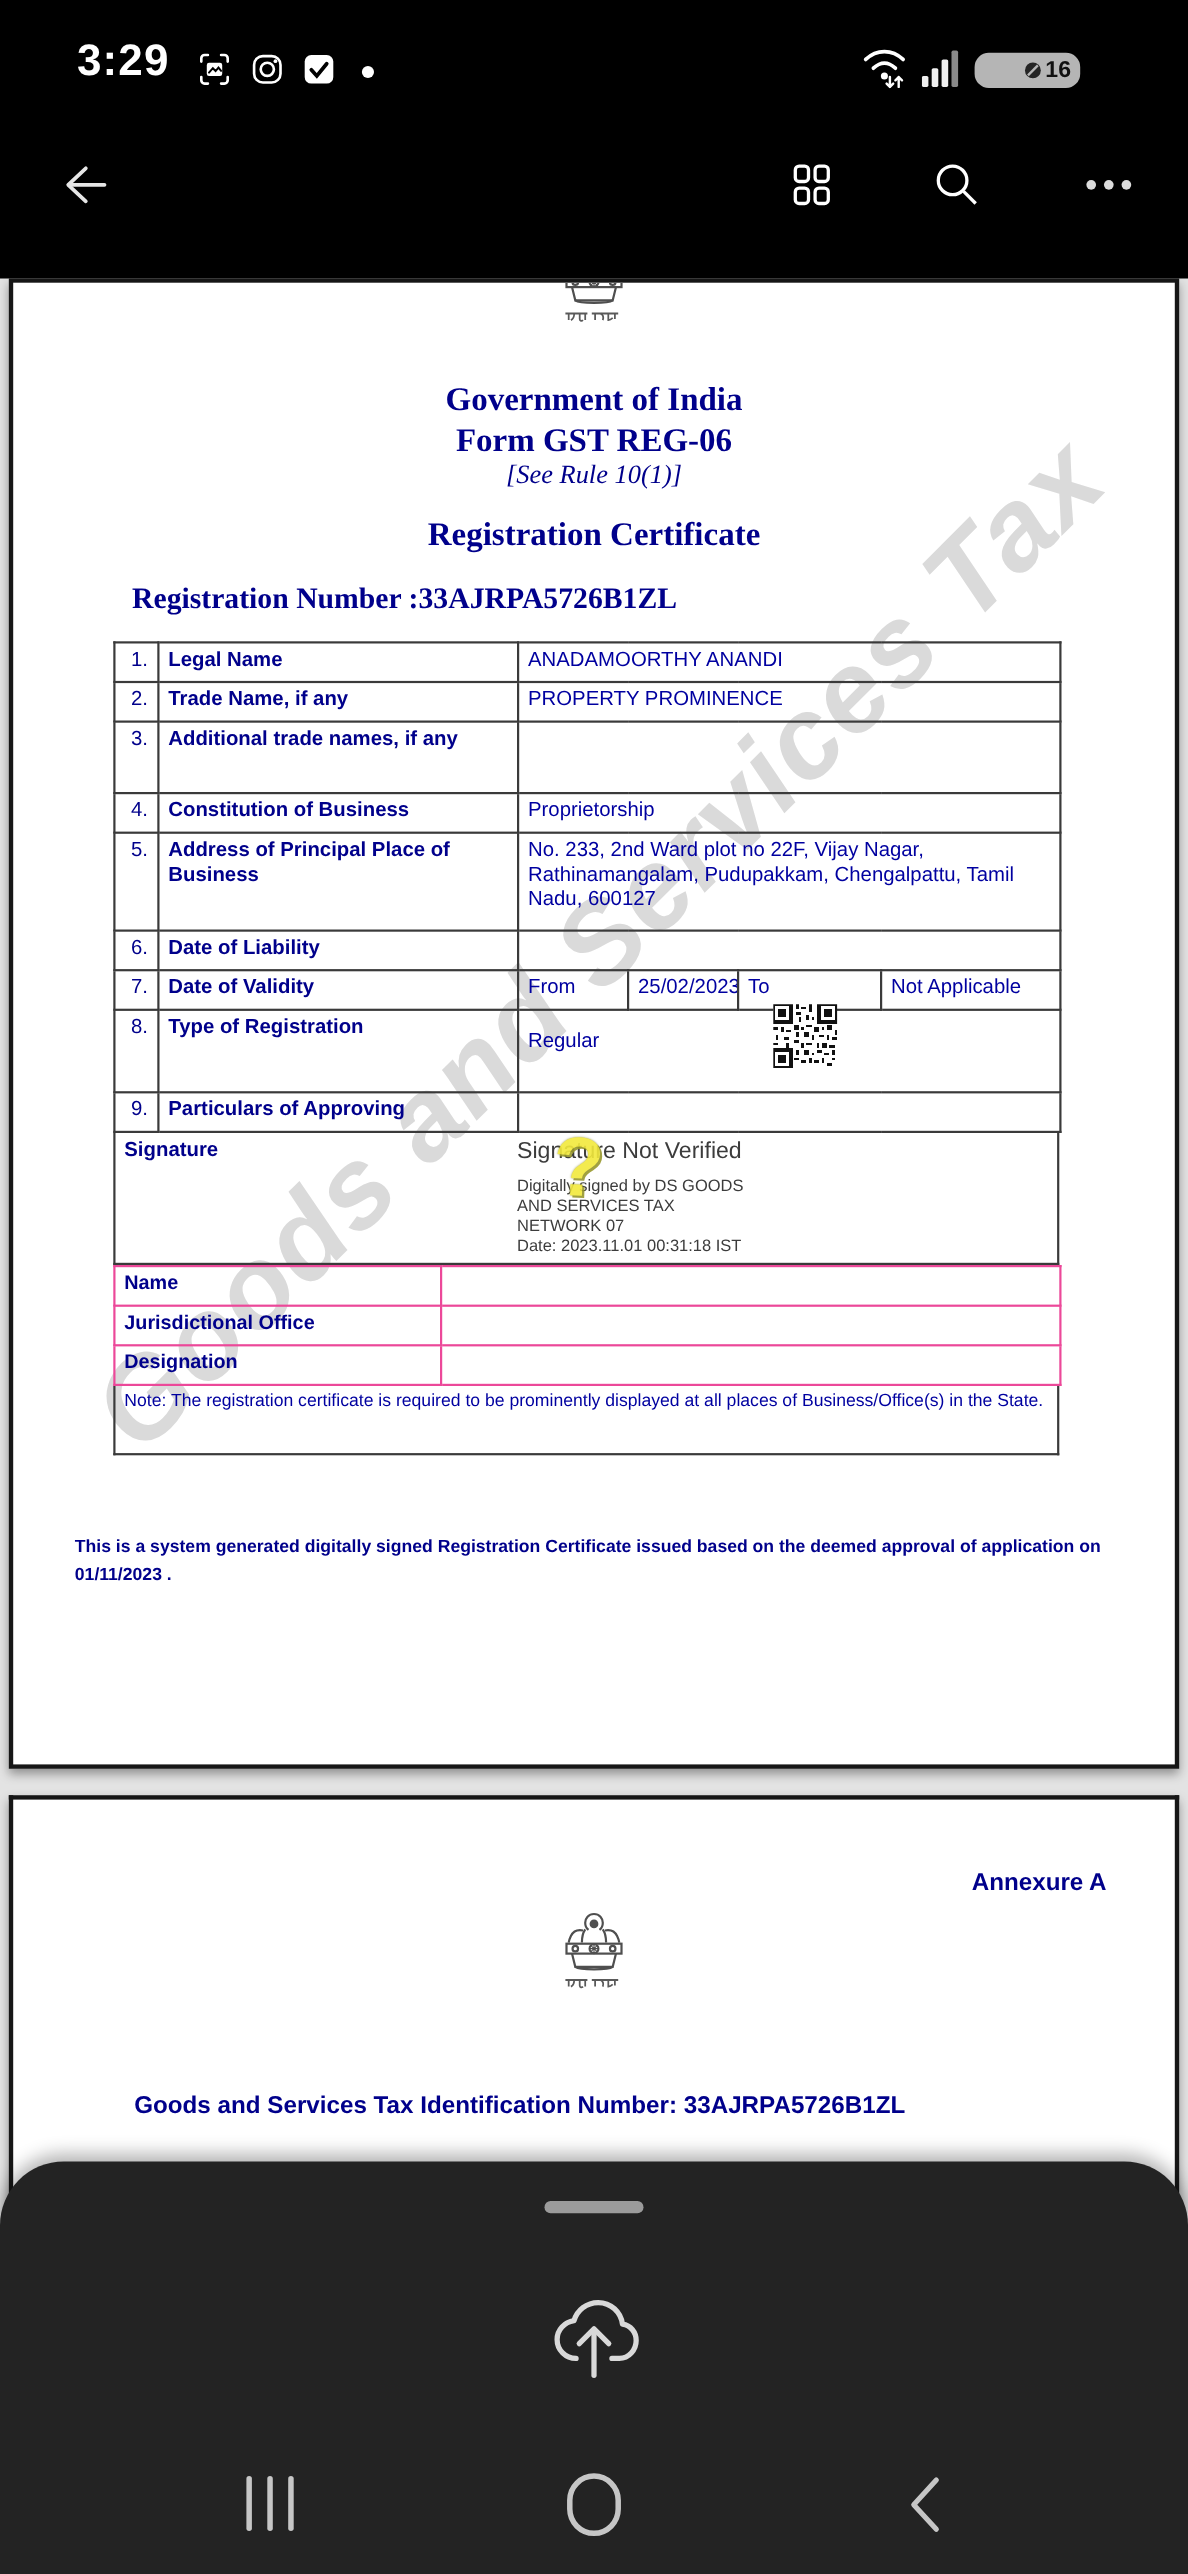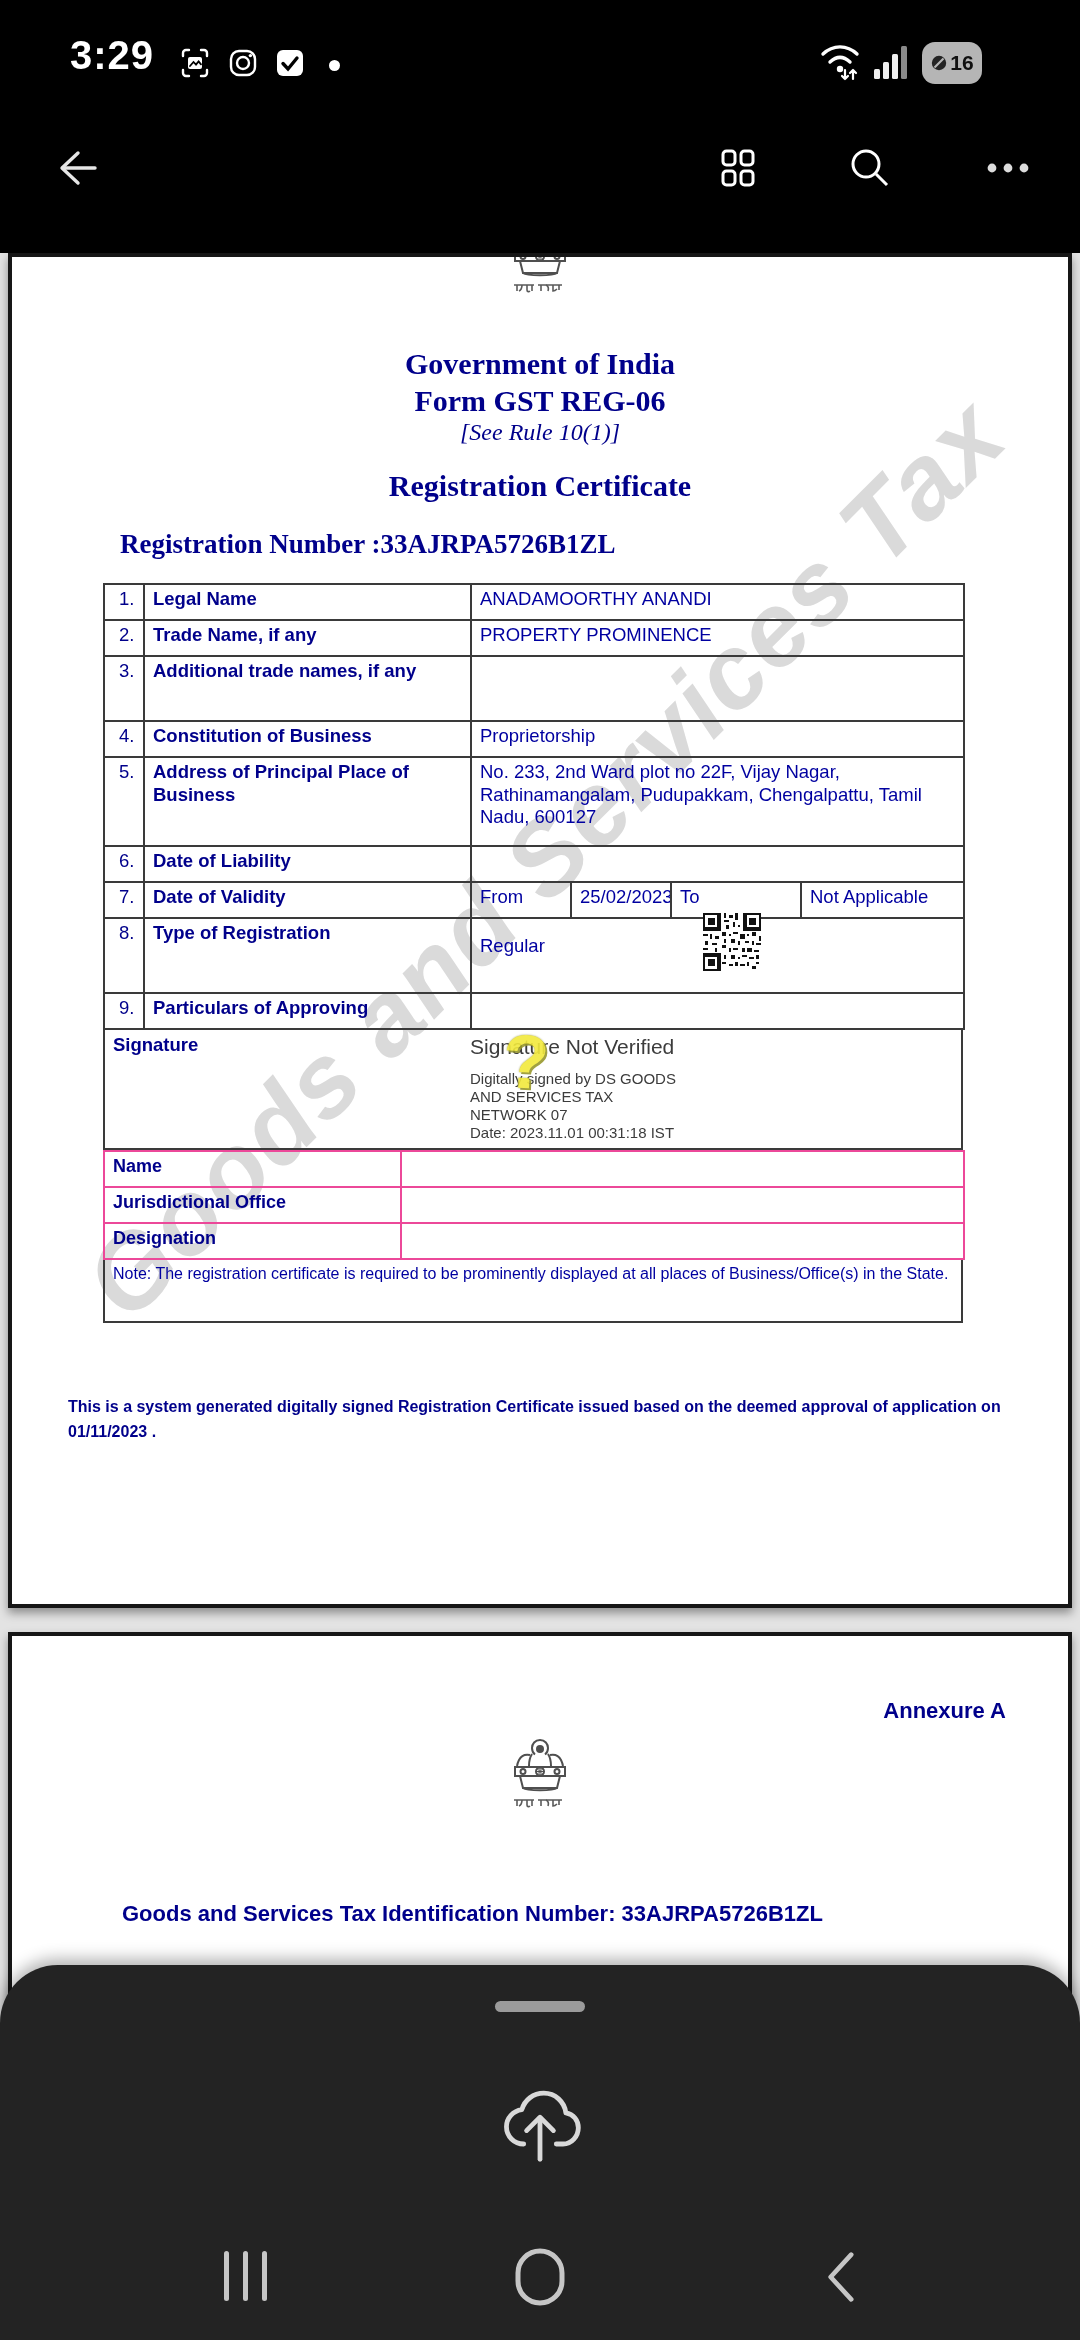--- a/index.html
+++ b/index.html
@@ -4,21 +4,21 @@
 <style>
   html,body{margin:0;padding:0;background:#000;}
   .screen{position:relative;width:1080px;height:2340px;background:#000;overflow:hidden;
           font-family:"Liberation Sans","DejaVu Sans",sans-serif;}
   
   .status-bar{position:absolute;left:0;top:0;width:1080px;height:90px;background:#000;z-index:20;}
   .sb-time{position:absolute;left:70px;top:33px;font-size:40px;font-weight:bold;color:#fff;letter-spacing:1px;}
   .sb-icons{position:absolute;left:178px;top:46px;display:flex;align-items:center;gap:15px;}
   .sb-dot{width:11px;height:11px;border-radius:50%;background:#fff;display:inline-block;margin-left:8px;}
   .sb-right{position:absolute;right:98px;top:40px;display:flex;align-items:center;gap:12px;}
-  .battery-pill{width:60px;height:42px;border-radius:13px;background:#b5b5b5;display:flex;align-items:center;justify-content:center;gap:2px;}
+  .battery-pill{width:60px;height:32px;border-radius:13px;background:#b5b5b5;display:flex;align-items:center;justify-content:center;gap:2px;padding-left:36px;}
   .battery-pill span{font-size:21px;font-weight:bold;color:#111;}
   
   .toolbar{position:absolute;left:0;top:90px;width:1080px;height:163px;background:#000;z-index:20;}
   .tb-btn{position:absolute;top:52px;width:52px;height:52px;display:flex;align-items:center;justify-content:center;}
   
   .viewer{position:absolute;left:0;top:253px;width:1080px;height:2087px;background:#e3e3e3;z-index:1;}
   .page{position:absolute;background:#fff;box-sizing:border-box;border:4px solid #161616;
         box-shadow:0 5px 9px rgba(0,0,0,.38);}
   .page1{left:8px;top:0;width:1064px;height:1355px;}
   .page2{left:8px;top:1379px;width:1064px;height:712px;border-width:4px 4px 0 4px;}

